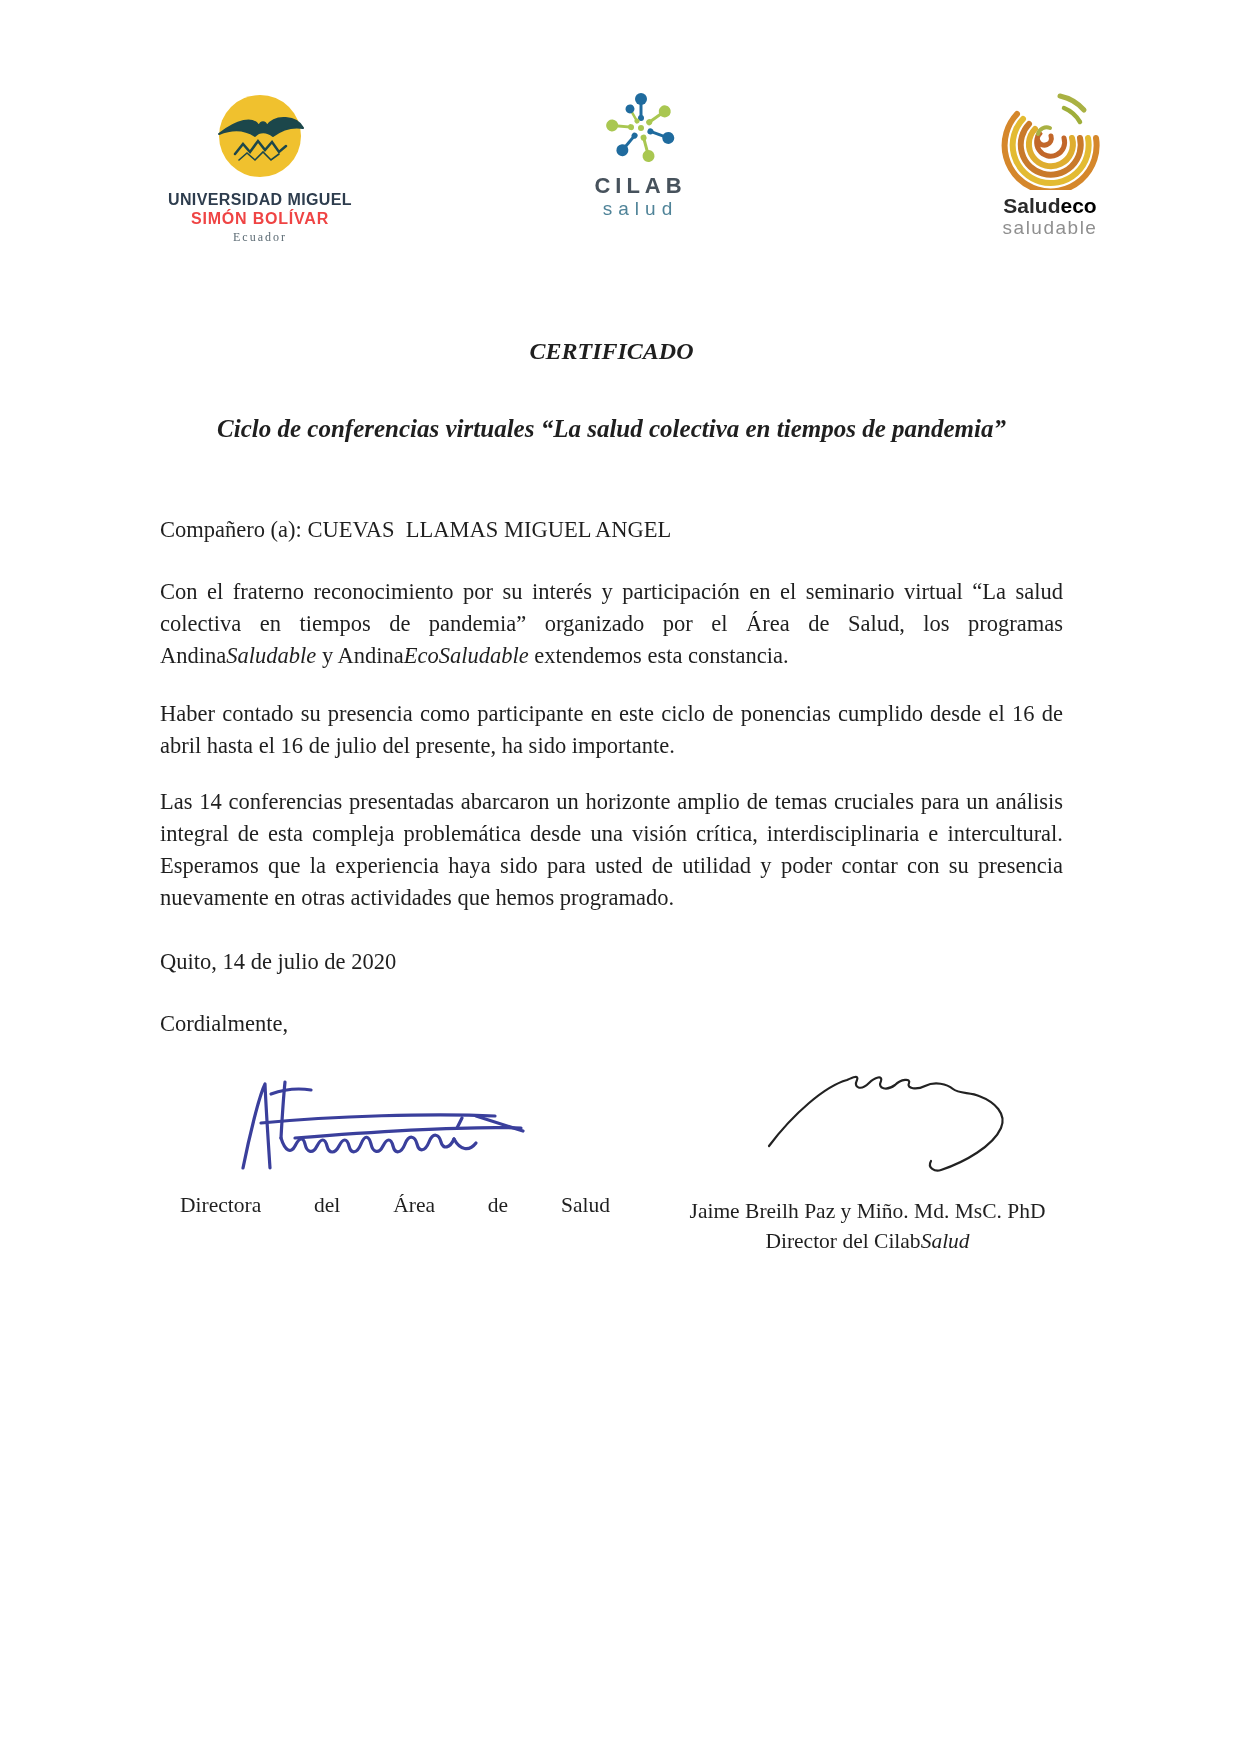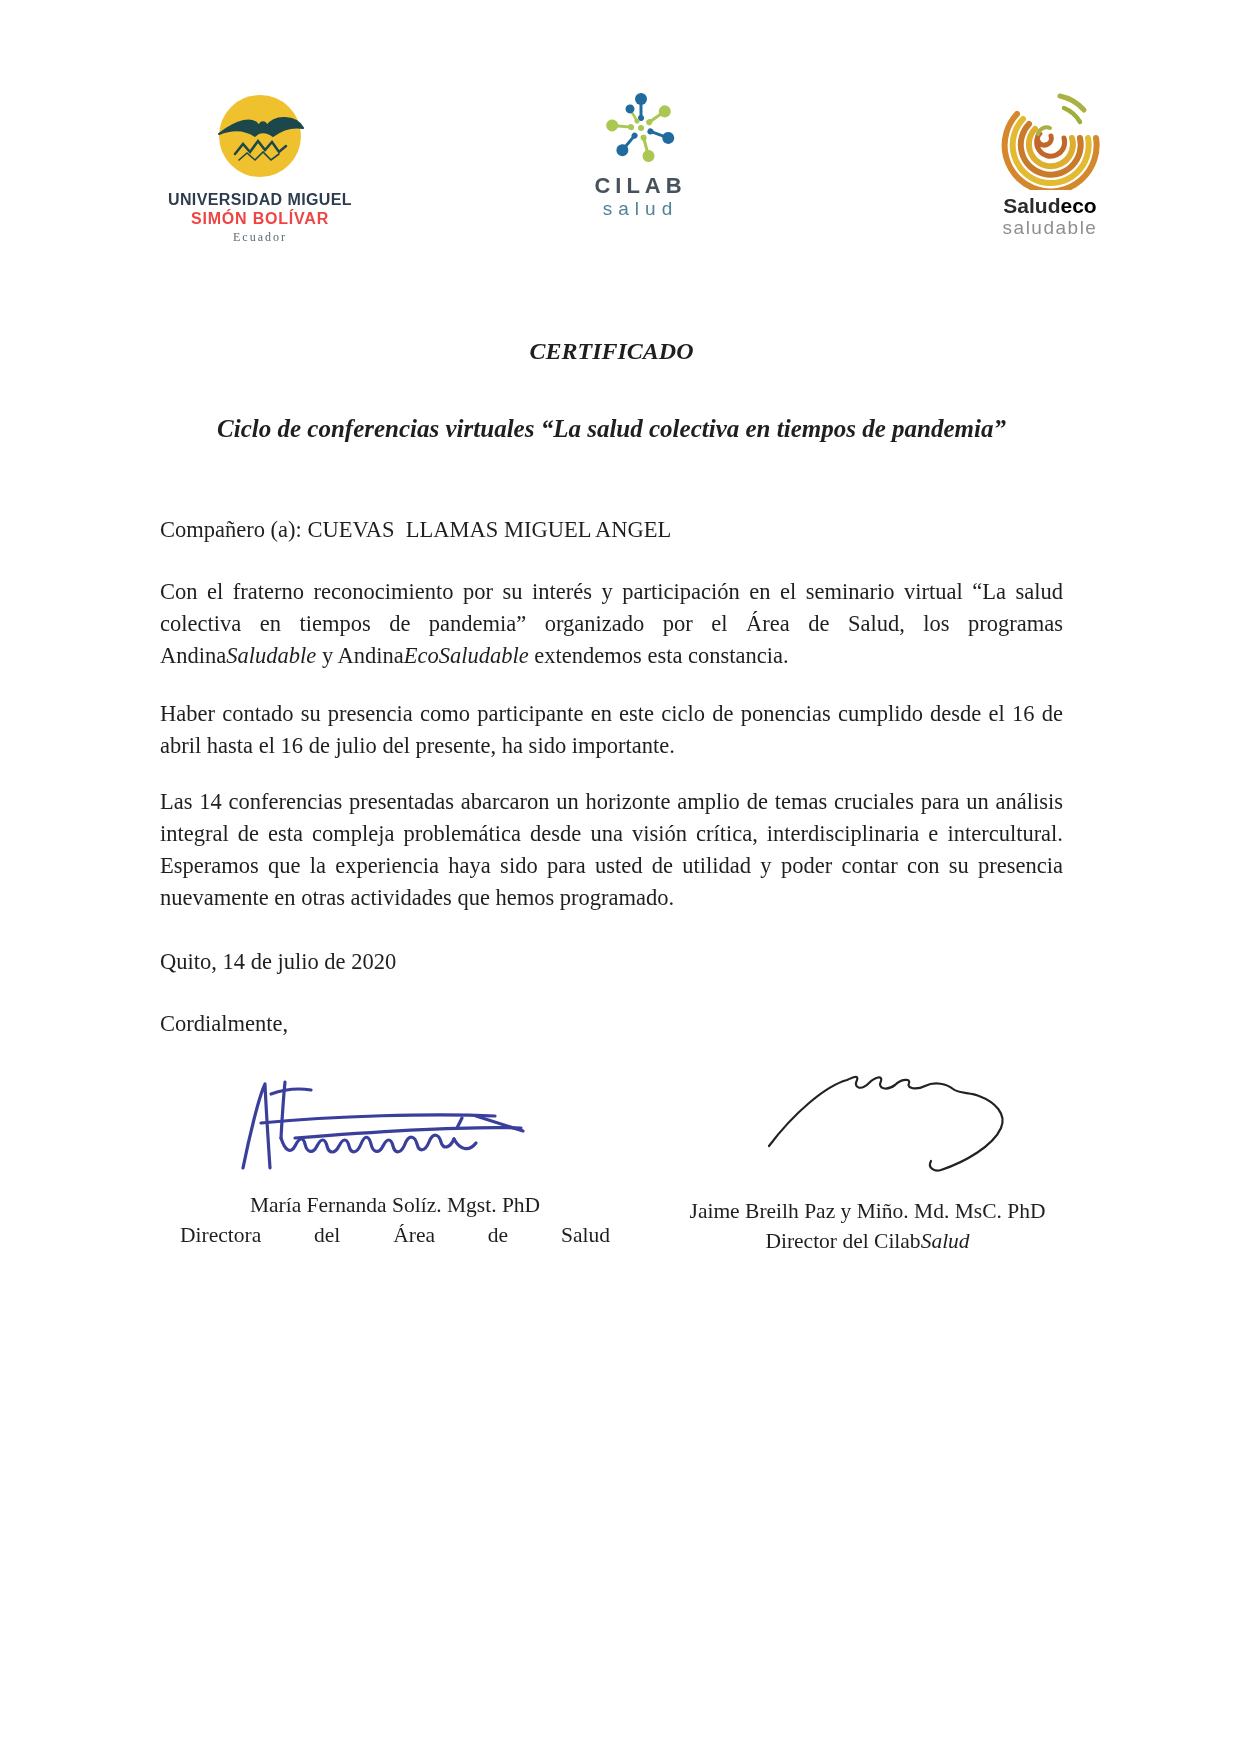--- a/index.html
+++ b/index.html
@@ -164,21 +164,20 @@
       <path d="M 62,62 C 150,55 230,50 288,52"></path>
       <path d="M 243,40 L 290,55"></path>
     </g>
   </svg>
 
   <svg class="sig" id="sig-right" width="262" height="114" viewBox="0 0 262 114">
     <path d="M 6,82 C 30,50 62,22 84,16 C 90,13 96,11 94,16 C 90,24 98,27 106,19 C 112,13 120,11 118,17 C 114,25 124,27 132,21 C 138,15 148,14 146,19 C 143,25 154,26 162,22 C 172,17 184,20 190,25 C 196,30 208,28 216,32 C 232,38 244,50 238,64 C 230,82 202,98 178,106 C 172,108 164,104 168,97" fill="none" stroke="#222222" stroke-width="2.2" stroke-linecap="round"></path>
   </svg>
 
   <div class="sig-col" id="sig-col-left">
-    <div class="name">María Fernanda Solíz. Mgst. PhD</div>
     <div class="role">Directora del Área de Salud</div>
   </div>
 
   <div class="sig-col" id="sig-col-right">
     <div class="name">Jaime Breilh Paz y Miño. Md. MsC. PhD</div>
     <div class="role"><span>Director del Cilab</span><span class="it">Salud</span></div>
   </div>
 
 </div>
 

